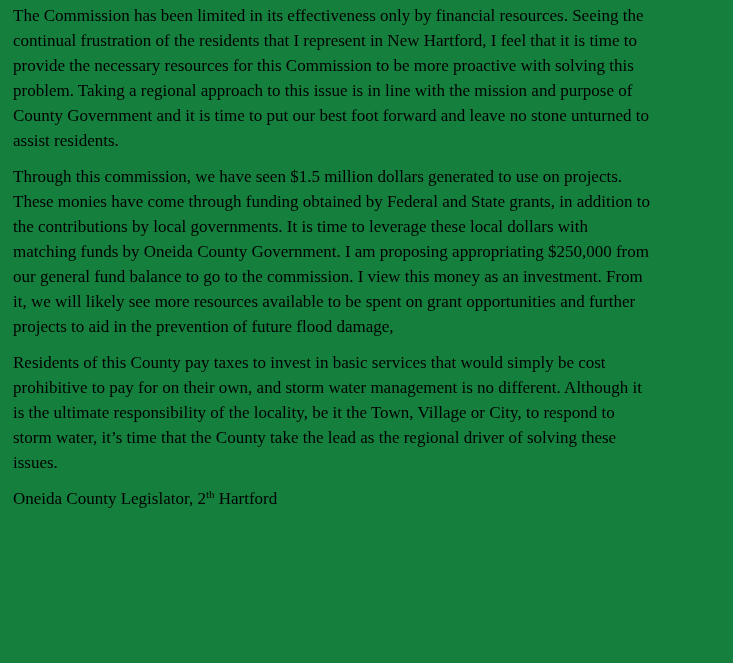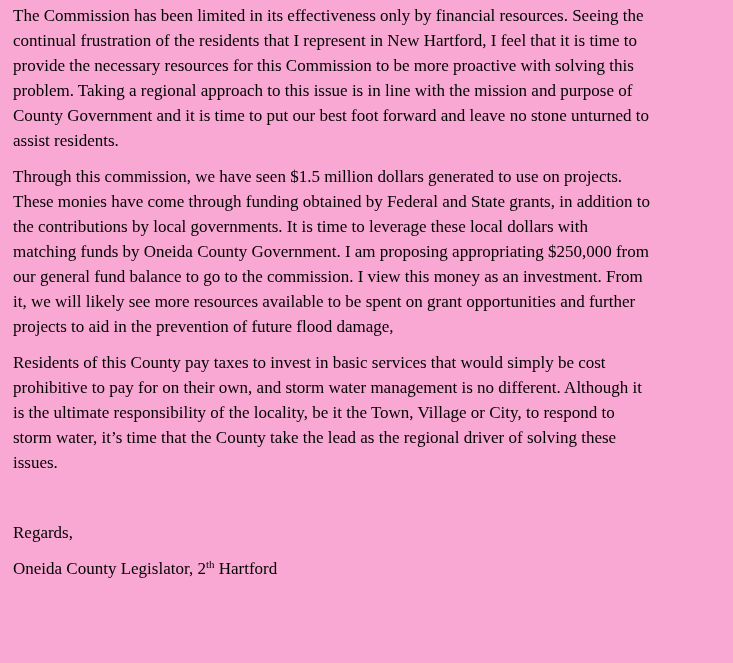--- a/index.html
+++ b/index.html
@@ -14,21 +14,21 @@
   }
   .page {
     box-sizing: border-box;
     width: 733px;
     height: 663px;
     padding: 3px 12px 0 13px;
     font-family: "Liberation Serif", "DejaVu Serif", serif;
     font-size: 17px;
     line-height: 25px;
     color: #000000;
-    background: #f9a8d4;
+    background: #15803d;
   }
   .para {
     margin: 0 0 11px 0;
     white-space: pre;      
   }
   .closing {
     margin: 45px 0 0 0;
   }
   .sig-name {
     margin: 52px 0 0 0;
@@ -61,18 +61,17 @@
 our general fund balance to go to the commission. I view this money as an investment. From
 it, we will likely see more resources available to be spent on grant opportunities and further
 projects to aid in the prevention of future flood damage,</p>
       <p class="para">Residents of this County pay taxes to invest in basic services that would simply be cost
 prohibitive to pay for on their own, and storm water management is no different. Although it
 is the ultimate responsibility of the locality, be it the Town, Village or City, to respond to
 storm water, it’s time that the County take the lead as the regional driver of solving these
 issues.</p>
     </div>
 
-  <p class="closing">Regards,</p>
 
 
   <p class="sig-title"><span>Oneida County Legislator, 2</span><sup class="ordinal-sup">th</sup><span> Hartford</span></p>
 
 </div>
 
 </body></html>

